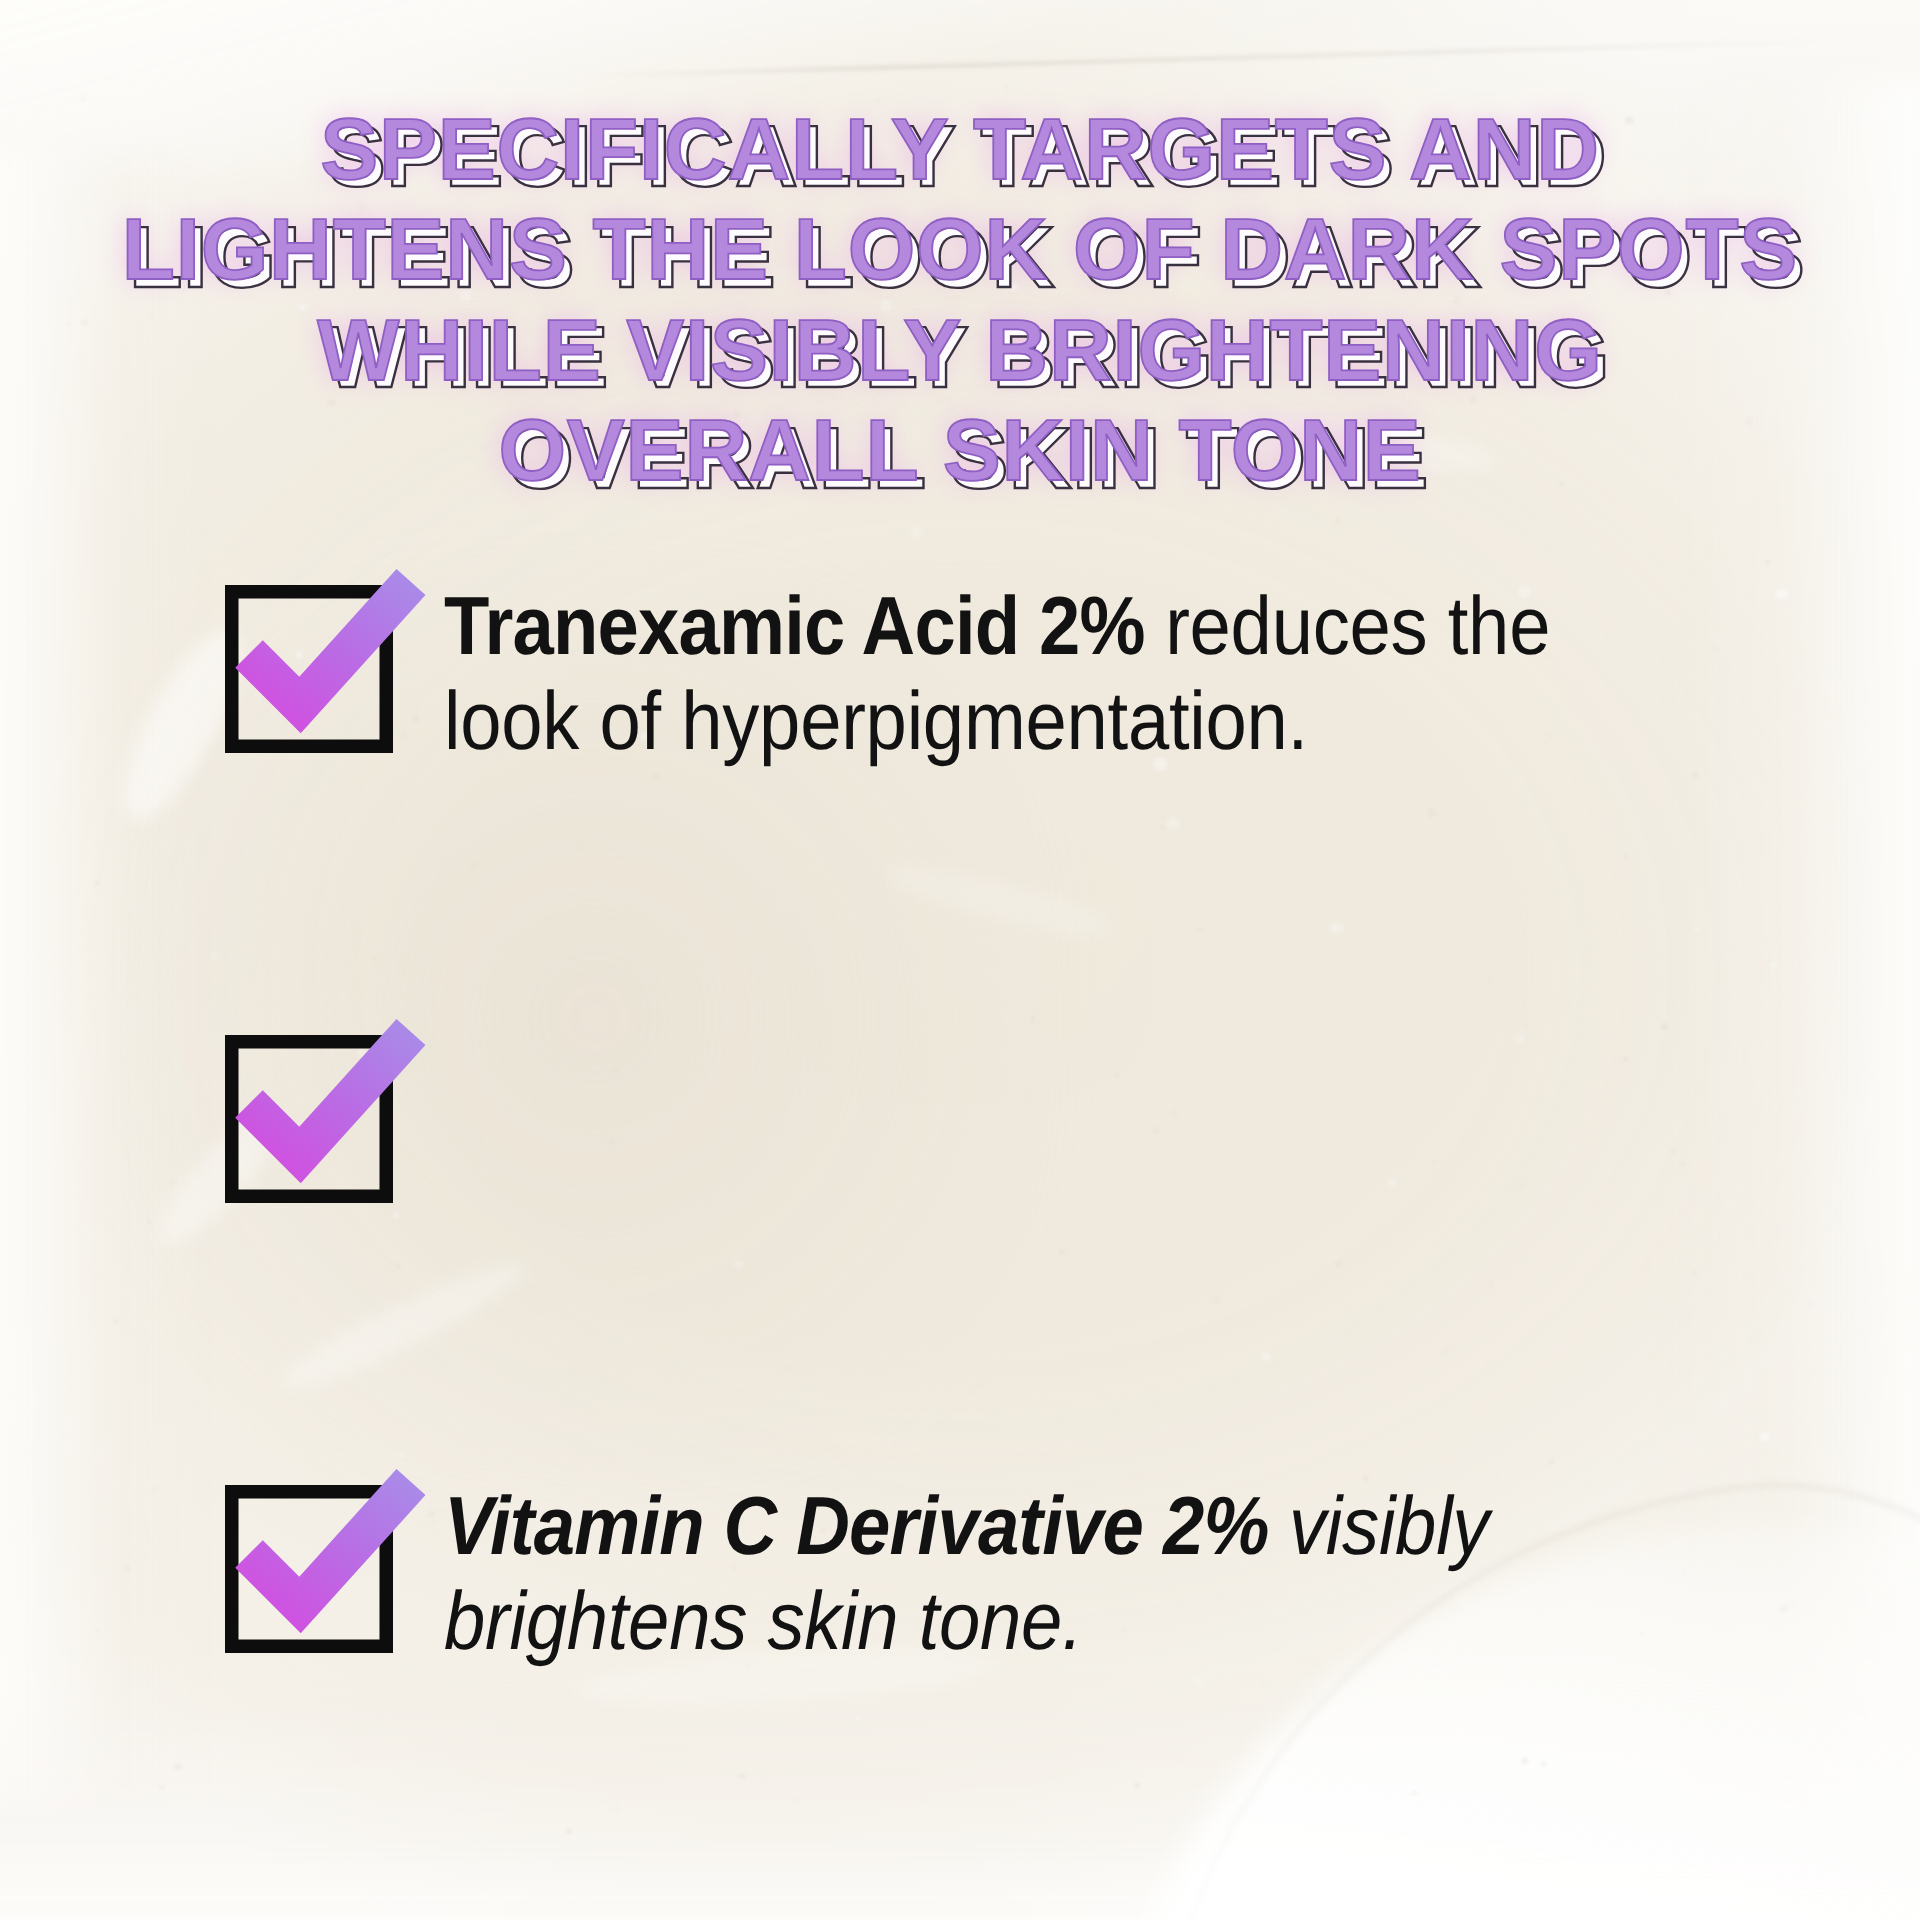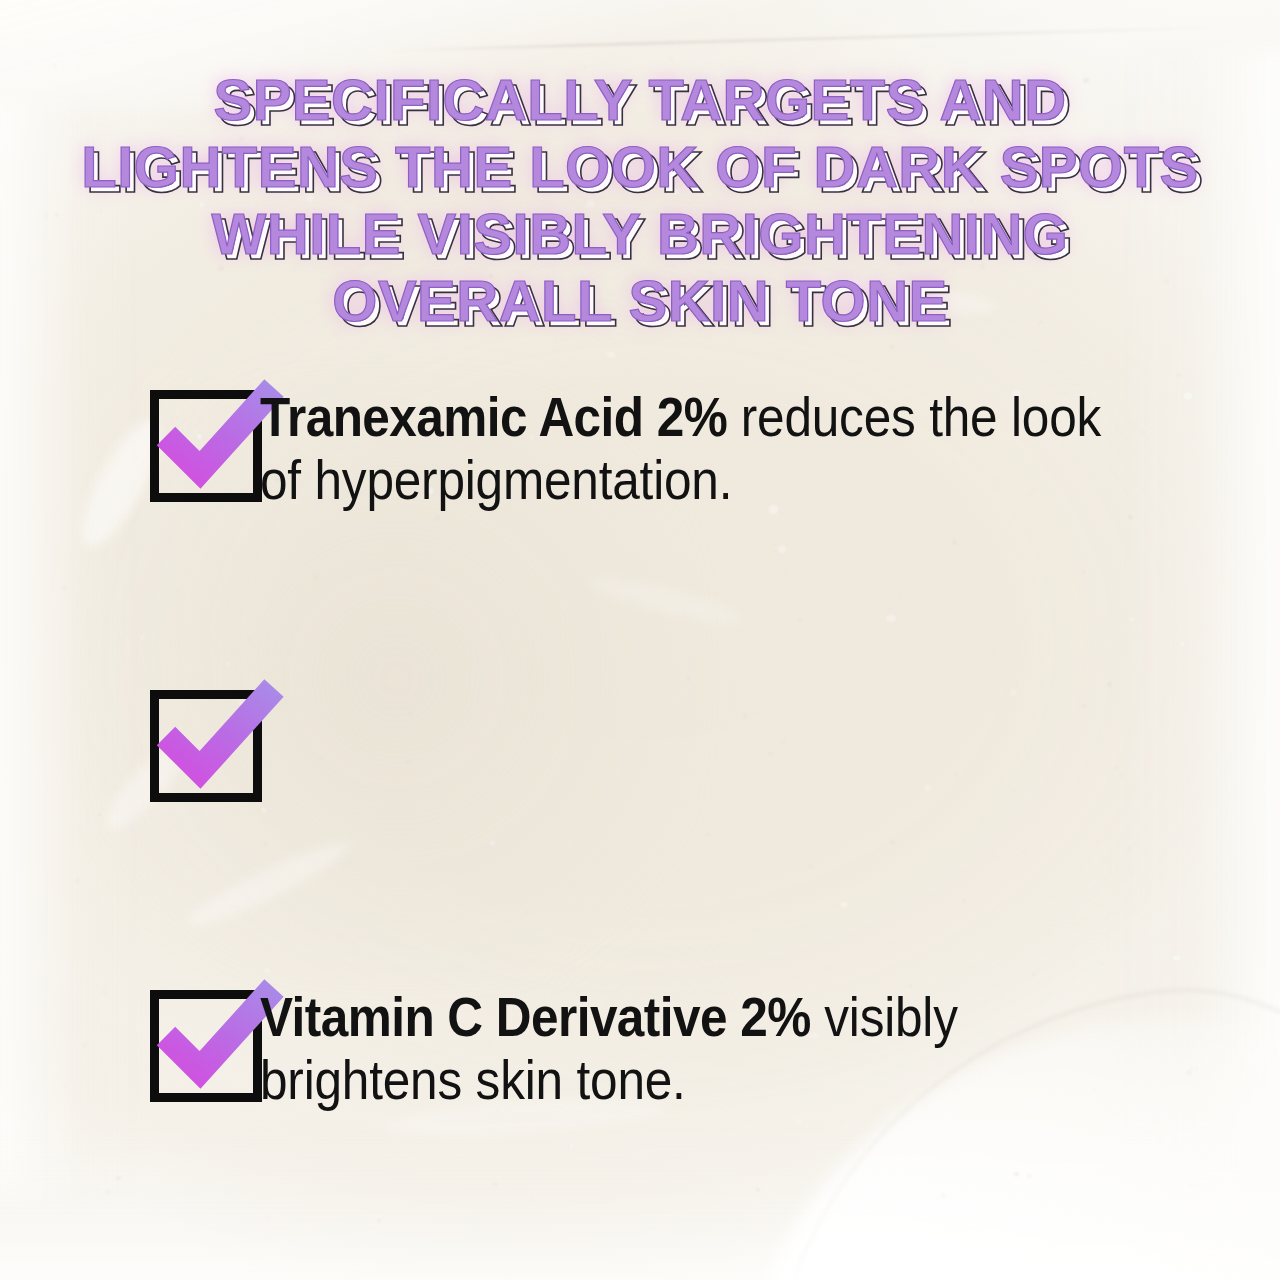--- a/index.html
+++ b/index.html
@@ -199,39 +199,40 @@
     position:absolute;
     left:8px; top:-16px;
     width:132px; height:132px;
     overflow:visible;
   }
 
   .benefit .copy {
     flex:1;
     padding-top:0px;
     padding-right:10px;
+    margin-left:36px;
   }
   .copy p {
     font-family:"Liberation Sans Narrow","Liberation Sans", sans-serif;
     font-size:55px;
     line-height:63px;
     color:#121212;
     font-weight:normal;
     letter-spacing:-0.2px;
     transform:scaleX(0.90);
     transform-origin:left center;
   }
   .copy p .ing {
     font-weight:bold;
     letter-spacing:-0.6px;
   }
 
   .b1 .copy { padding-top:2px; }
   .b2 .copy { padding-top:2px; }
-  .b3 .copy { padding-top:2px; }
+  .b3 .copy { padding-top:2px;font-style:italic; }
 </style>
 </head>
 <body>
 
 <div id="canvas">
 
   <div class="gel-base"></div>
   <div class="gel-blob"></div>
   <div class="shade-lo"></div>
   <div class="edge-top"></div>

